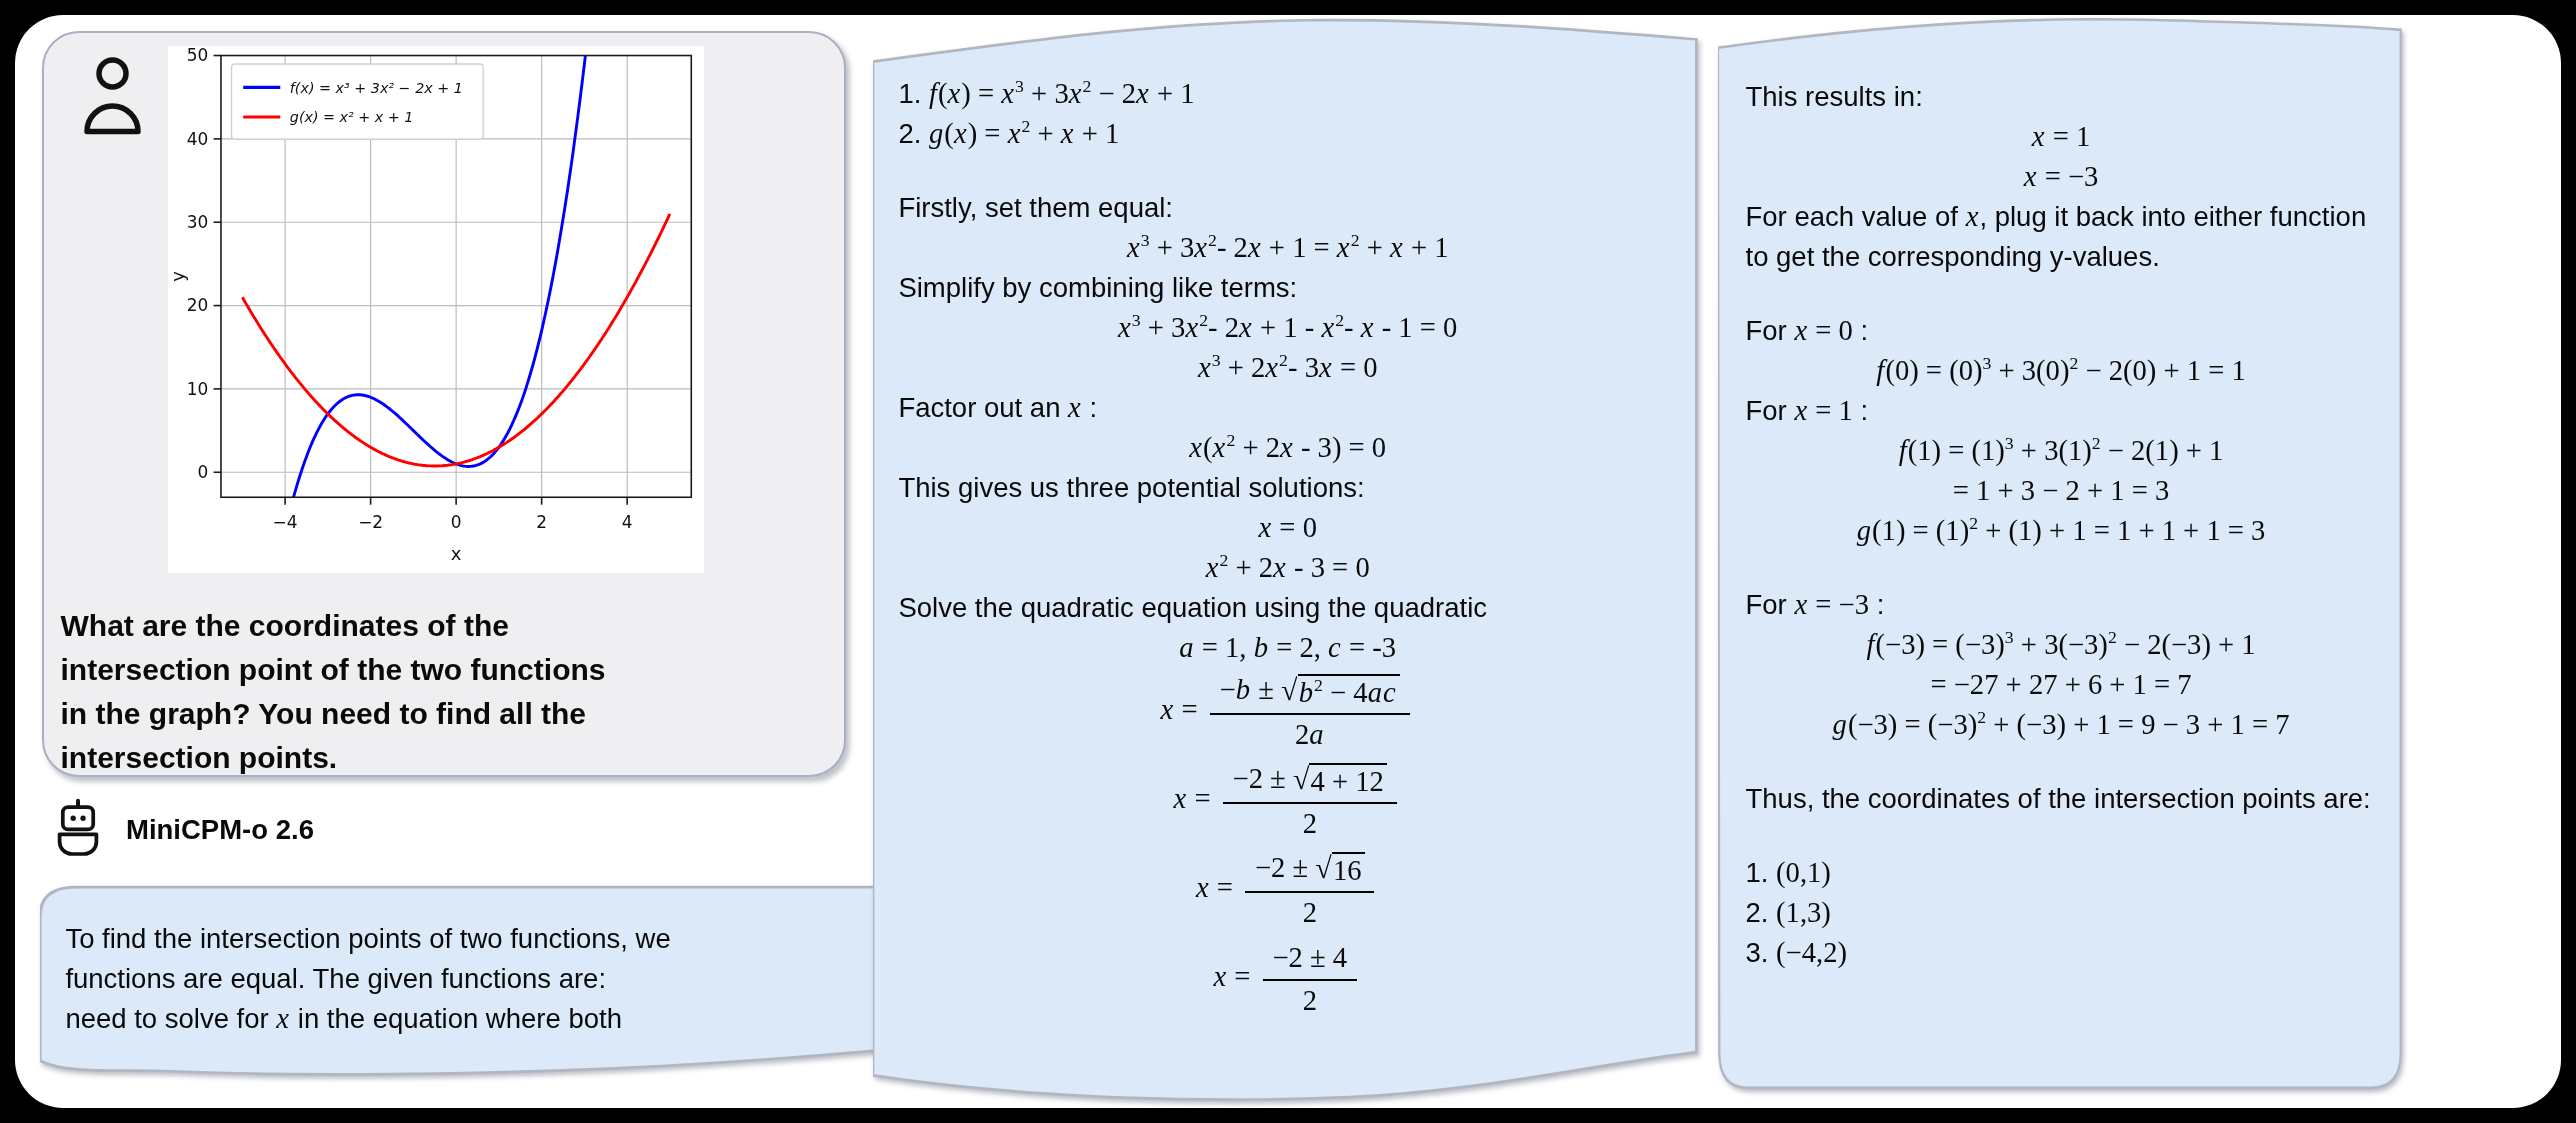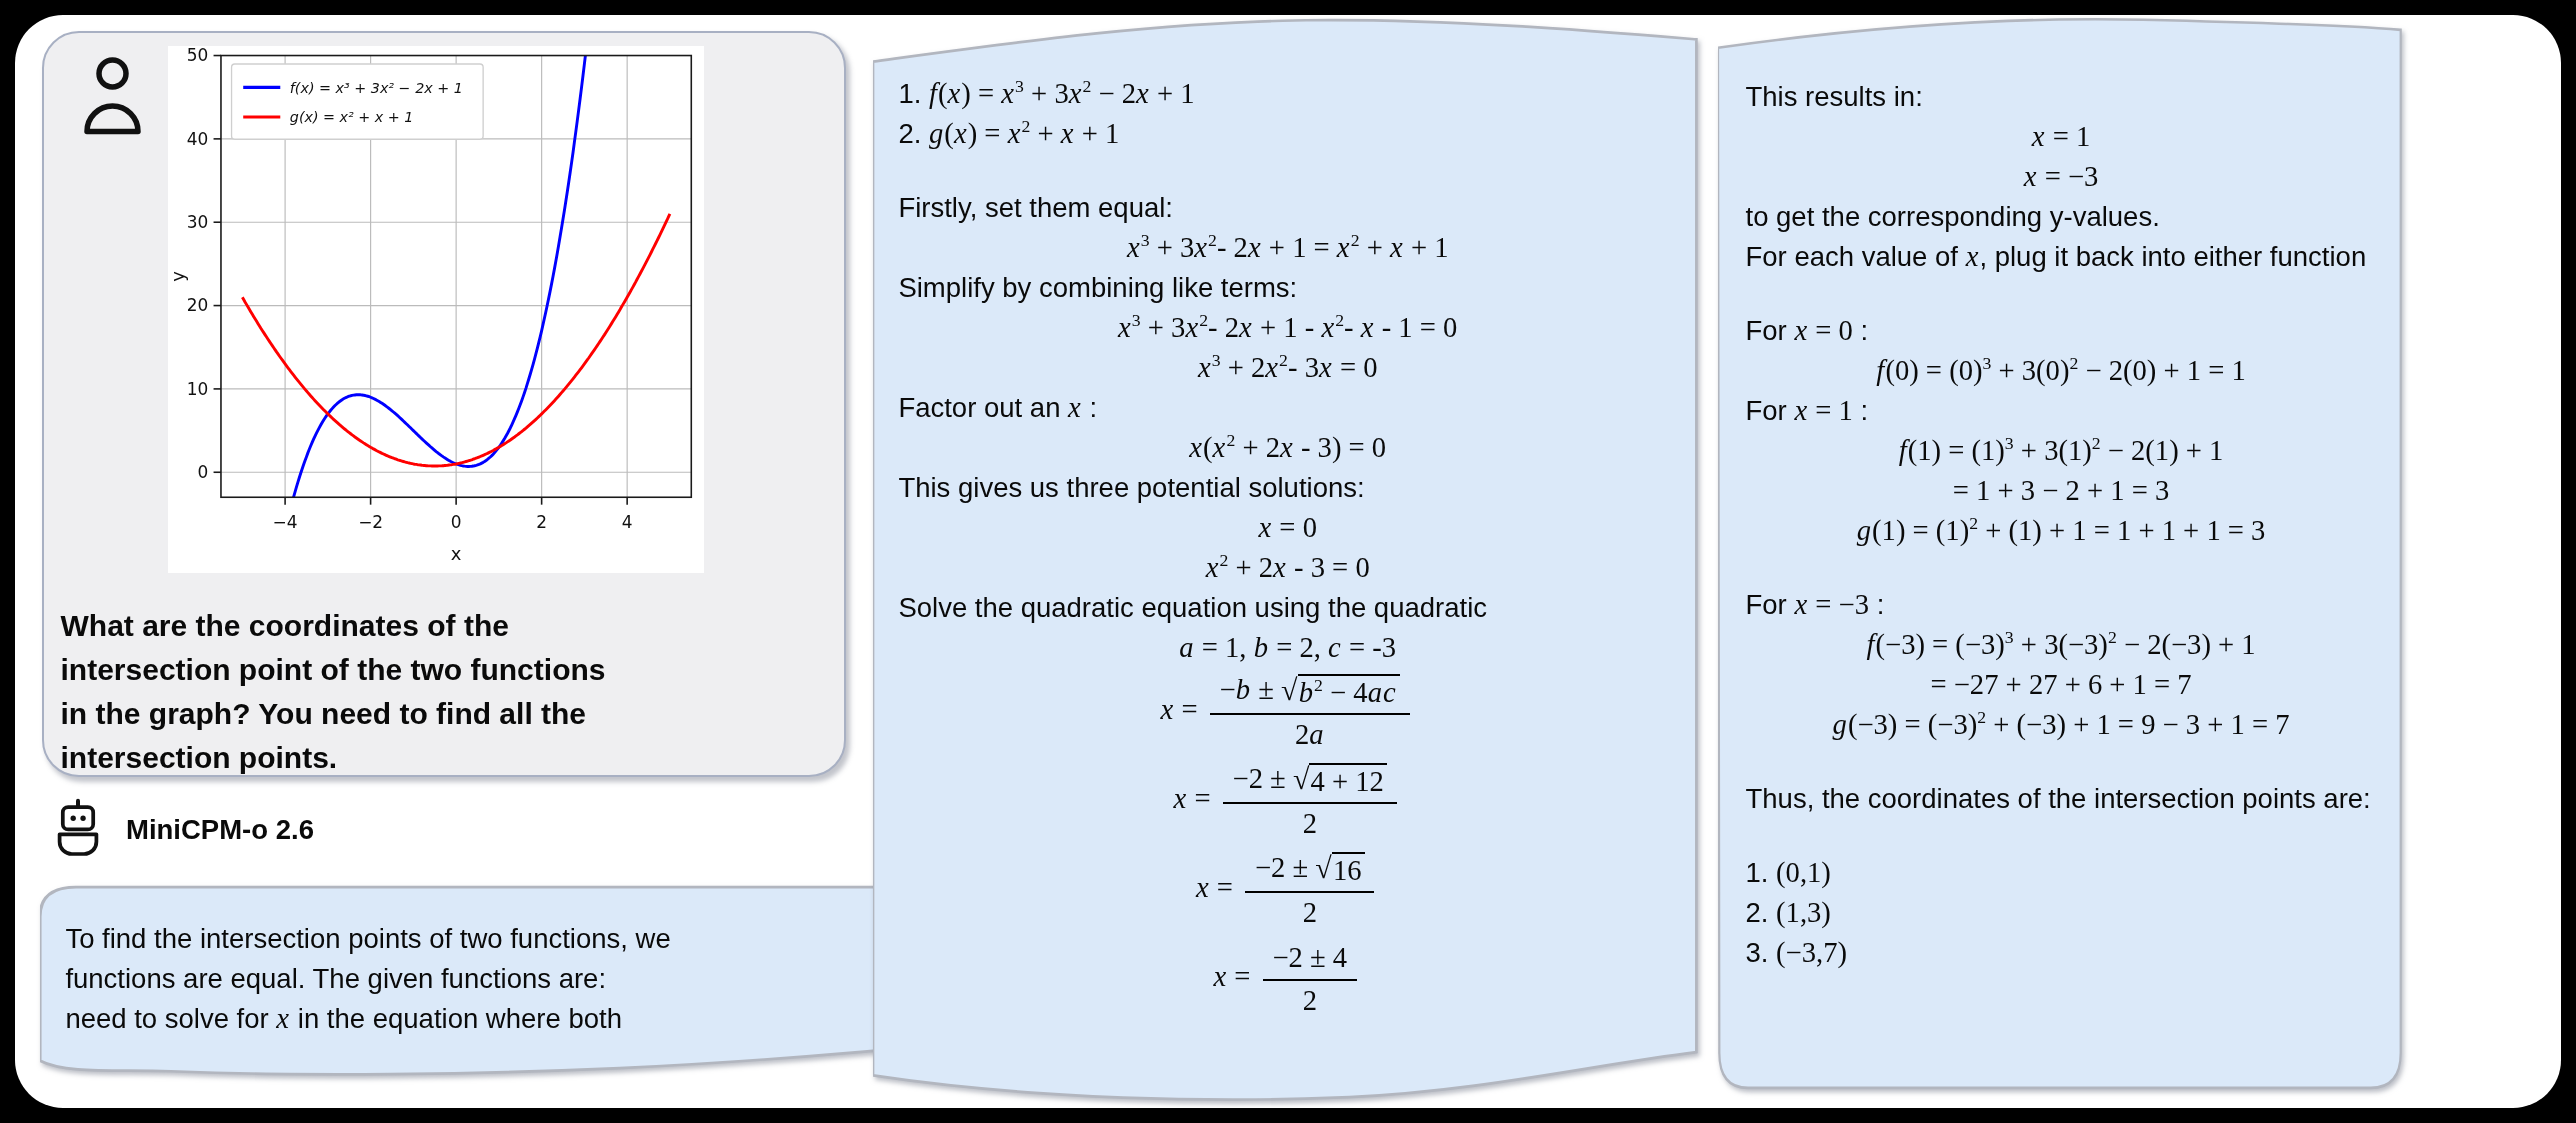--- a/index.html
+++ b/index.html
@@ -199,38 +199,38 @@
     </section>
 
     <section class="pnl panel3">
       <svg class="bg" viewBox="0 0 1545 2032" preserveAspectRatio="none">
         <path d="M0,62 C320,24 640,3 960,9 C1210,14 1430,20 1542,28 L1542,1962 Q1542,2028 1474,2028 L68,2028 Q3,2028 3,1962 Z" fill="#dbe9f9" stroke="#b2b6bf" stroke-width="5"></path>
       </svg>
       <div class="content">
           <div class="ln">This results in:</div>
           <div class="ln center"><span class="mx"><i>x</i> = 1</span></div>
           <div class="ln center"><span class="mx"><i>x</i> = −3</span></div>
+          <div class="ln">For each value of <span class="mx"><i>x</i></span>, plug it back into either function</div>
           <div class="ln">to get the corresponding y-values.</div>
-          <div class="ln">For each value of <span class="mx"><i>x</i></span>, plug it back into either function</div>
           <div class="ln sp"></div>
           <div class="ln">For <span class="mx"><i>x</i> = 0</span> :</div>
           <div class="ln center"><span class="mx"><i>f</i>(0) = (0)<sup>3</sup> + 3(0)<sup>2</sup> − 2(0) + 1 = 1</span></div>
           <div class="ln">For <span class="mx"><i>x</i> = 1</span> :</div>
           <div class="ln center"><span class="mx"><i>f</i>(1) = (1)<sup>3</sup> + 3(1)<sup>2</sup> − 2(1) + 1</span></div>
           <div class="ln center"><span class="mx">= 1 + 3 − 2 + 1 = 3</span></div>
           <div class="ln center"><span class="mx"><i>g</i>(1) = (1)<sup>2</sup> + (1) + 1 = 1 + 1 + 1 = 3</span></div>
           <div class="ln sp"></div>
           <div class="ln">For <span class="mx"><i>x</i> = −3</span> :</div>
           <div class="ln center"><span class="mx"><i>f</i>(−3) = (−3)<sup>3</sup> + 3(−3)<sup>2</sup> − 2(−3) + 1</span></div>
           <div class="ln center"><span class="mx">= −27 + 27 + 6 + 1 = 7</span></div>
           <div class="ln center"><span class="mx"><i>g</i>(−3) = (−3)<sup>2</sup> + (−3) + 1 = 9 − 3 + 1 = 7</span></div>
           <div class="ln sp"></div>
           <div class="ln">Thus, the coordinates of the intersection points are:</div>
           <div class="ln sp"></div>
           <div class="ln">1. <span class="mx">(0,1)</span></div>
           <div class="ln">2. <span class="mx">(1,3)</span></div>
-          <div class="ln">3. <span class="mx">(−3,7)</span></div>
+          <div class="ln">3. <span class="mx">(−4,2)</span></div>
         </div>
     </section>
 
   </div>
 </div>
 
 
 </body></html>

